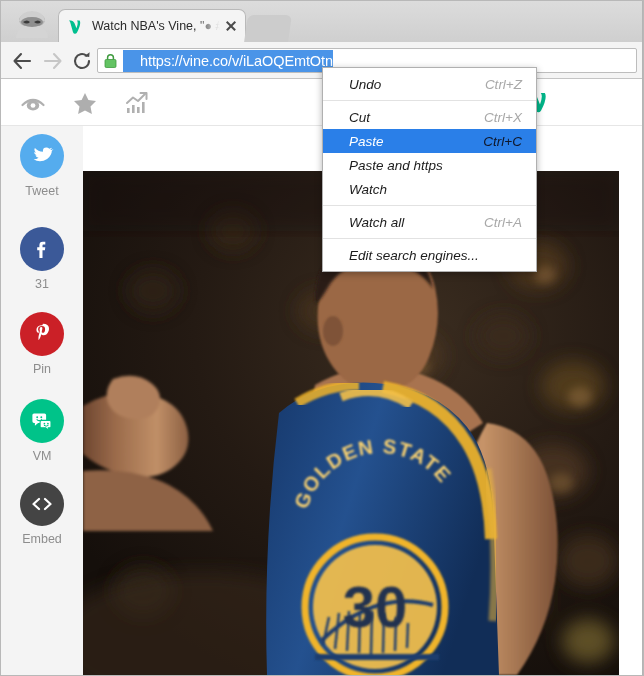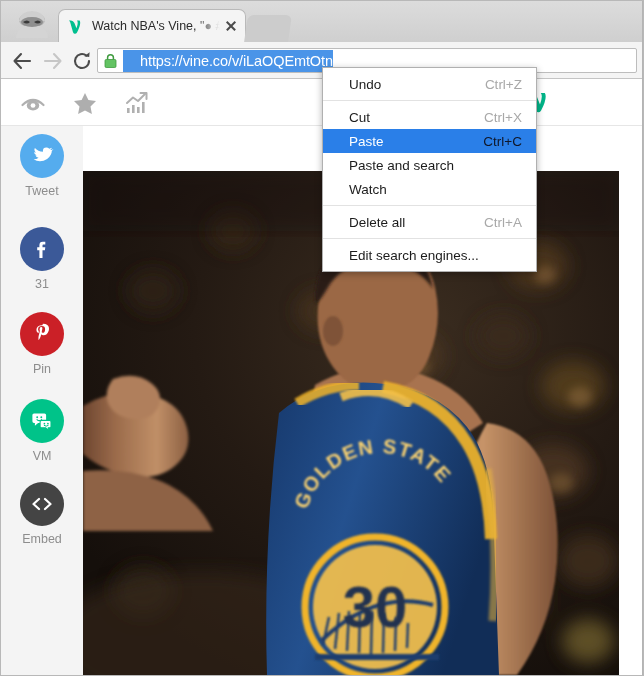--- a/index.html
+++ b/index.html
@@ -188,20 +188,21 @@
 
   
   .ctxmenu {
     position: absolute; left: 321px; top: 66px;
     width: 215px;
     background: #ffffff;
     border: 1px solid #b0b0b0;
     box-shadow: 0 2px 7px rgba(0,0,0,0.30);
     padding: 4px 0;
     z-index: 50;
+    font-style: italic;
   }
   .ctx-item {
     height: 24px;
     display: flex; align-items: center;
     padding: 0 14px 0 26px;
     font-size: 13.5px;
     color: #1c1c1c;
     cursor: pointer;
     white-space: nowrap;
   }
@@ -515,33 +516,33 @@
       <span class="ctx-accel">Ctrl+X</span>
     </div>
 
     <div class="ctx-item highlight">
       <span class="ctx-label">Paste</span>
       <span class="ctx-accel">Ctrl+C</span>
     </div>
 
 
     <div class="ctx-item">
-      <span class="ctx-label">Paste and search</span>
+      <span class="ctx-label">Paste and https</span>
       <span class="ctx-accel"></span>
     </div>
 
     <div class="ctx-item">
       <span class="ctx-label">Watch</span>
       <span class="ctx-accel"></span>
     </div>
 
     <div class="ctx-sep"></div>
 
     <div class="ctx-item">
-      <span class="ctx-label">Delete all</span>
+      <span class="ctx-label">Watch all</span>
       <span class="ctx-accel">Ctrl+A</span>
     </div>
 
     <div class="ctx-sep"></div>
 
     <div class="ctx-item">
       <span class="ctx-label">Edit search engines...</span>
       <span class="ctx-accel"></span>
     </div>
   </div>

